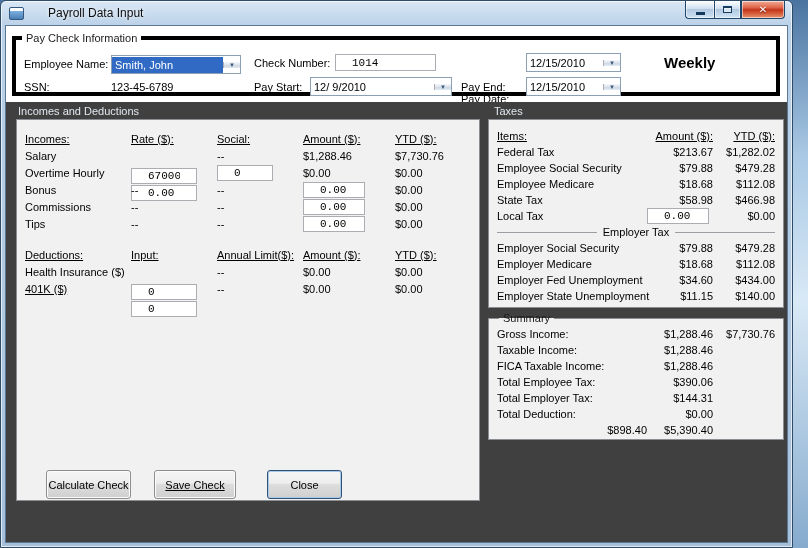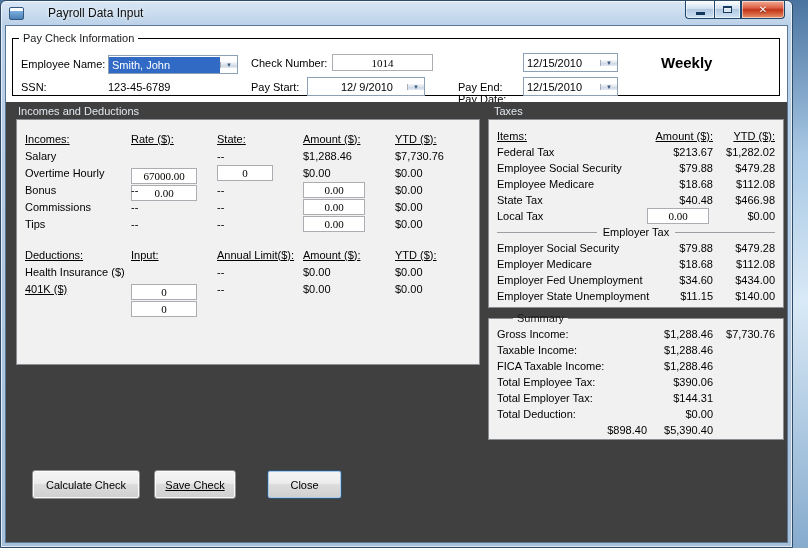--- a/index.html
+++ b/index.html
@@ -28,62 +28,62 @@
   .cap.min { width:29px; border-radius:0 0 0 4px; border-right:none; }
   .cap.max { width:27px; }
   .cap.closew { width:44px; border-radius:0 0 4px 0;
     background: linear-gradient(180deg,#f2ab96 0%,#dd6248 40%,#c23418 52%,#e8926a 100%); }
   .glyph-min { width:9px; height:3px; background:#163a5e; margin-top:7px; }
   .glyph-max { width:9px; height:7px; border:1px solid #163a5e; border-top:2px solid #163a5e; background:rgba(255,255,255,.5); }
   .glyph-close { color:#fff; font-size:10px; font-weight:bold; text-shadow:0 1px 1px rgba(0,0,0,.5); line-height:1; }
   .client { position:absolute; left:4px; right:4px; top:24px; bottom:4px; background:#fff; border:1px solid #5a7795; overflow:hidden; }
 
   
-  fieldset.paycheck { position:absolute; left:6px; top:6px; width:768px; height:64px; border:1px solid #000000; background:#fff; }
+  fieldset.paycheck { position:absolute; left:6px; top:6px; width:768px; height:64px; border:4px solid #000000; background:#fff; }
   fieldset.paycheck legend { margin-left:6px; padding:0 4px; font-size:11px; color:#1a1a1a; }
   .abs { position:absolute; white-space:nowrap; }
   .lbl { font-size:11px; color:#000; }
-  .tin { border:1px solid #abadb3; background:#fff; font-family:Liberation Serif, serif; font-size:11px; padding:1px 3px; height:17px; color:#000;text-align:center; }
+  .tin { border:1px solid #abadb3; background:#fff; font-family:Liberation Mono, monospace; font-size:11px; padding:1px 16px; height:17px; color:#000; }
   .combo, .dtp { display:flex; align-items:center; border:1px solid #8ba0b5; background:#fff; height:19px; }
   .combo-text { flex:1; background:#316ac5; color:#fff; padding:2px 3px; font-size:11px; overflow:hidden; white-space:nowrap; }
   .dtp-text { flex:1; background:#fff; color:#000; padding:2px 3px; font-size:11px; white-space:nowrap; }
   .dd-btn { width:17px; border-left:1px solid #abadb3; display:flex; align-items:center; justify-content:center;
     background: linear-gradient(180deg,#f5f8fb,#dee5ee 45%,#ccd6e2 50%,#e2e9f2); color:#3c5a7a; }
   .dd-arrow { font-size:6px; line-height:1; }
   .weekly { font-size:15px; font-weight:bold; color:#000; }
 
   
   .main-area { position:absolute; left:0; right:0; top:76px; bottom:0; background:#404040; }
   .band-label { position:absolute; top:3px; font-size:11px; color:#e3e8ed; white-space:nowrap; }
   .panel { position:absolute; background:#f1f1f1; border:1px solid #8a8d92; }
-  .left-panel  { left:10px;  top:17px;  width:464px; height:246px; padding:10px 8px; }
+  .left-panel  { left:10px;  top:17px;  width:464px; height:382px; padding:10px 8px; }
   .taxes-panel { left:482px; top:17px;  width:296px; height:189px; padding:8px 8px; }
   fieldset.summary { position:absolute; left:482px; top:210px; width:296px; height:128px; background:#f1f1f1; border:1px solid #8a8d92; padding:2px 8px 0 8px; }
-  fieldset.summary legend { margin-left:16px; padding:0 4px; font-size:11px; color:#1a1a1a; }
+  fieldset.summary legend { margin-left:2px; padding:0 4px; font-size:11px; color:#1a1a1a; }
 
   .tbl5 { display:grid; grid-template-columns:106px 86px 86px 92px 1fr; grid-auto-rows:17px; align-items:center; font-size:11px; }
   .tbl5.ded { margin-top:14px; }
   .tbl3 { display:grid; grid-template-columns:150px 66px 1fr; grid-auto-rows:16px; align-items:center; font-size:11px; }
   .c { white-space:nowrap; overflow:visible; }
   .u { text-decoration:underline; }
   .r { text-align:right; }
   .w66 { width:66px; height:16px;margin-top:41px; }
   .w56 { width:56px; height:16px; }
   .w62 { width:62px; height:16px; }
   .sep { grid-column:1 / 4; display:flex; align-items:center; height:18px; }
   .sep-line { flex:1; border-top:1px solid #9a9da2; }
   .sep-text { padding:0 6px; white-space:nowrap; }
 
   
   .btn { position:absolute; height:29px; font-family:inherit; font-size:11px; color:#000; text-align:center;
     display:flex; align-items:center; justify-content:center; border:1px solid #8e8e8e; border-radius:3px; cursor:default;
     background: linear-gradient(180deg,#f5f5f5,#ededed 45%,#dddddd 50%,#cfcfcf);
     box-shadow: inset 0 0 0 1px #fbfbfb; }
   .btn.default { border-color:#2f5377; box-shadow: inset 0 0 0 1px #a9c8e8; }
-  .btn-calc  { left:26px;  top:368px; width:108px; }
+  .btn-calc  { left:40px;  top:368px; width:85px; }
   .btn-save  { left:148px; top:368px; width:82px;text-decoration:underline;  }
   .btn-close { left:261px; top:368px; width:75px;  }
 </style>
 </head>
 <body>
 
 <div class="window">
 
   <div class="titlebar">
     <span class="app-icon"></span>
@@ -114,21 +114,21 @@
           </span>
       </div>
 
       <span class="abs lbl" style="left:8px; top:37px;">SSN:</span>
       <span class="abs lbl" style="left:95px; top:37px;">123-45-6789</span>
 
       <span class="abs lbl" style="left:238px; top:13px;">Check Number:</span>
       <input class="abs tin" style="left: 319px; top: 10px; width: 101px;" value="1014">
 
       <span class="abs lbl" style="left:238px; top:37px;">Pay Start:</span>
-      <div class="abs dtp" style="left:294px; top:33px; width:118px;padding-left:30px;">
+      <div class="abs dtp" style="left:294px; top:33px; width:142px;">
         <span class="dtp-text">12/ 9/2010</span>
         <span class="dd-btn">
             <span class="dd-arrow">▼</span>
           </span>
       </div>
 
       <span class="abs lbl" style="left:445px; top:13px;margin-top:36px;">Pay Date:</span>
       <div class="abs dtp" style="left:510px; top:9px; width:95px;">
         <span class="dtp-text">12/15/2010</span>
         <span class="dd-btn">
@@ -149,21 +149,21 @@
 
     <div class="main-area">
 
       <span class="band-label" style="left:12px;">Incomes and Deductions</span>
       <span class="band-label" style="left:488px;">Taxes</span>
 
       <div class="panel left-panel">
         <div class="tbl5">
           <div class="c u">Incomes:</div>
           <div class="c u">Rate ($):</div>
-          <div class="c u">State:</div>
+          <div class="c u">Social:</div>
           <div class="c u">Amount ($):</div>
           <div class="c u">YTD ($):</div>
 
           <div class="c">Salary</div>
           <input class="tin w66" value="67000.00" style="">
           <div class="c">--</div>
           <div class="c">$1,288.46</div>
           <div class="c">$7,730.76</div>
 
           <div class="c">Overtime Hourly</div>
@@ -224,21 +224,21 @@
 
           <div class="c">Employee Social Security</div>
           <div class="c r">$79.88</div>
           <div class="c r">$479.28</div>
 
           <div class="c">Employee Medicare</div>
           <div class="c r">$18.68</div>
           <div class="c r">$112.08</div>
 
           <div class="c">State Tax</div>
-          <div class="c r">$40.48</div>
+          <div class="c r">$58.98</div>
           <div class="c r">$466.98</div>
 
           <div class="c">Local Tax</div>
           <input class="tin w62" value="0.00" style="">
           <div class="c r">$0.00</div>
 
           <div class="sep">
             <span class="sep-line"></span>
             <span class="sep-text">Employer Tax</span>
             <span class="sep-line"></span>

